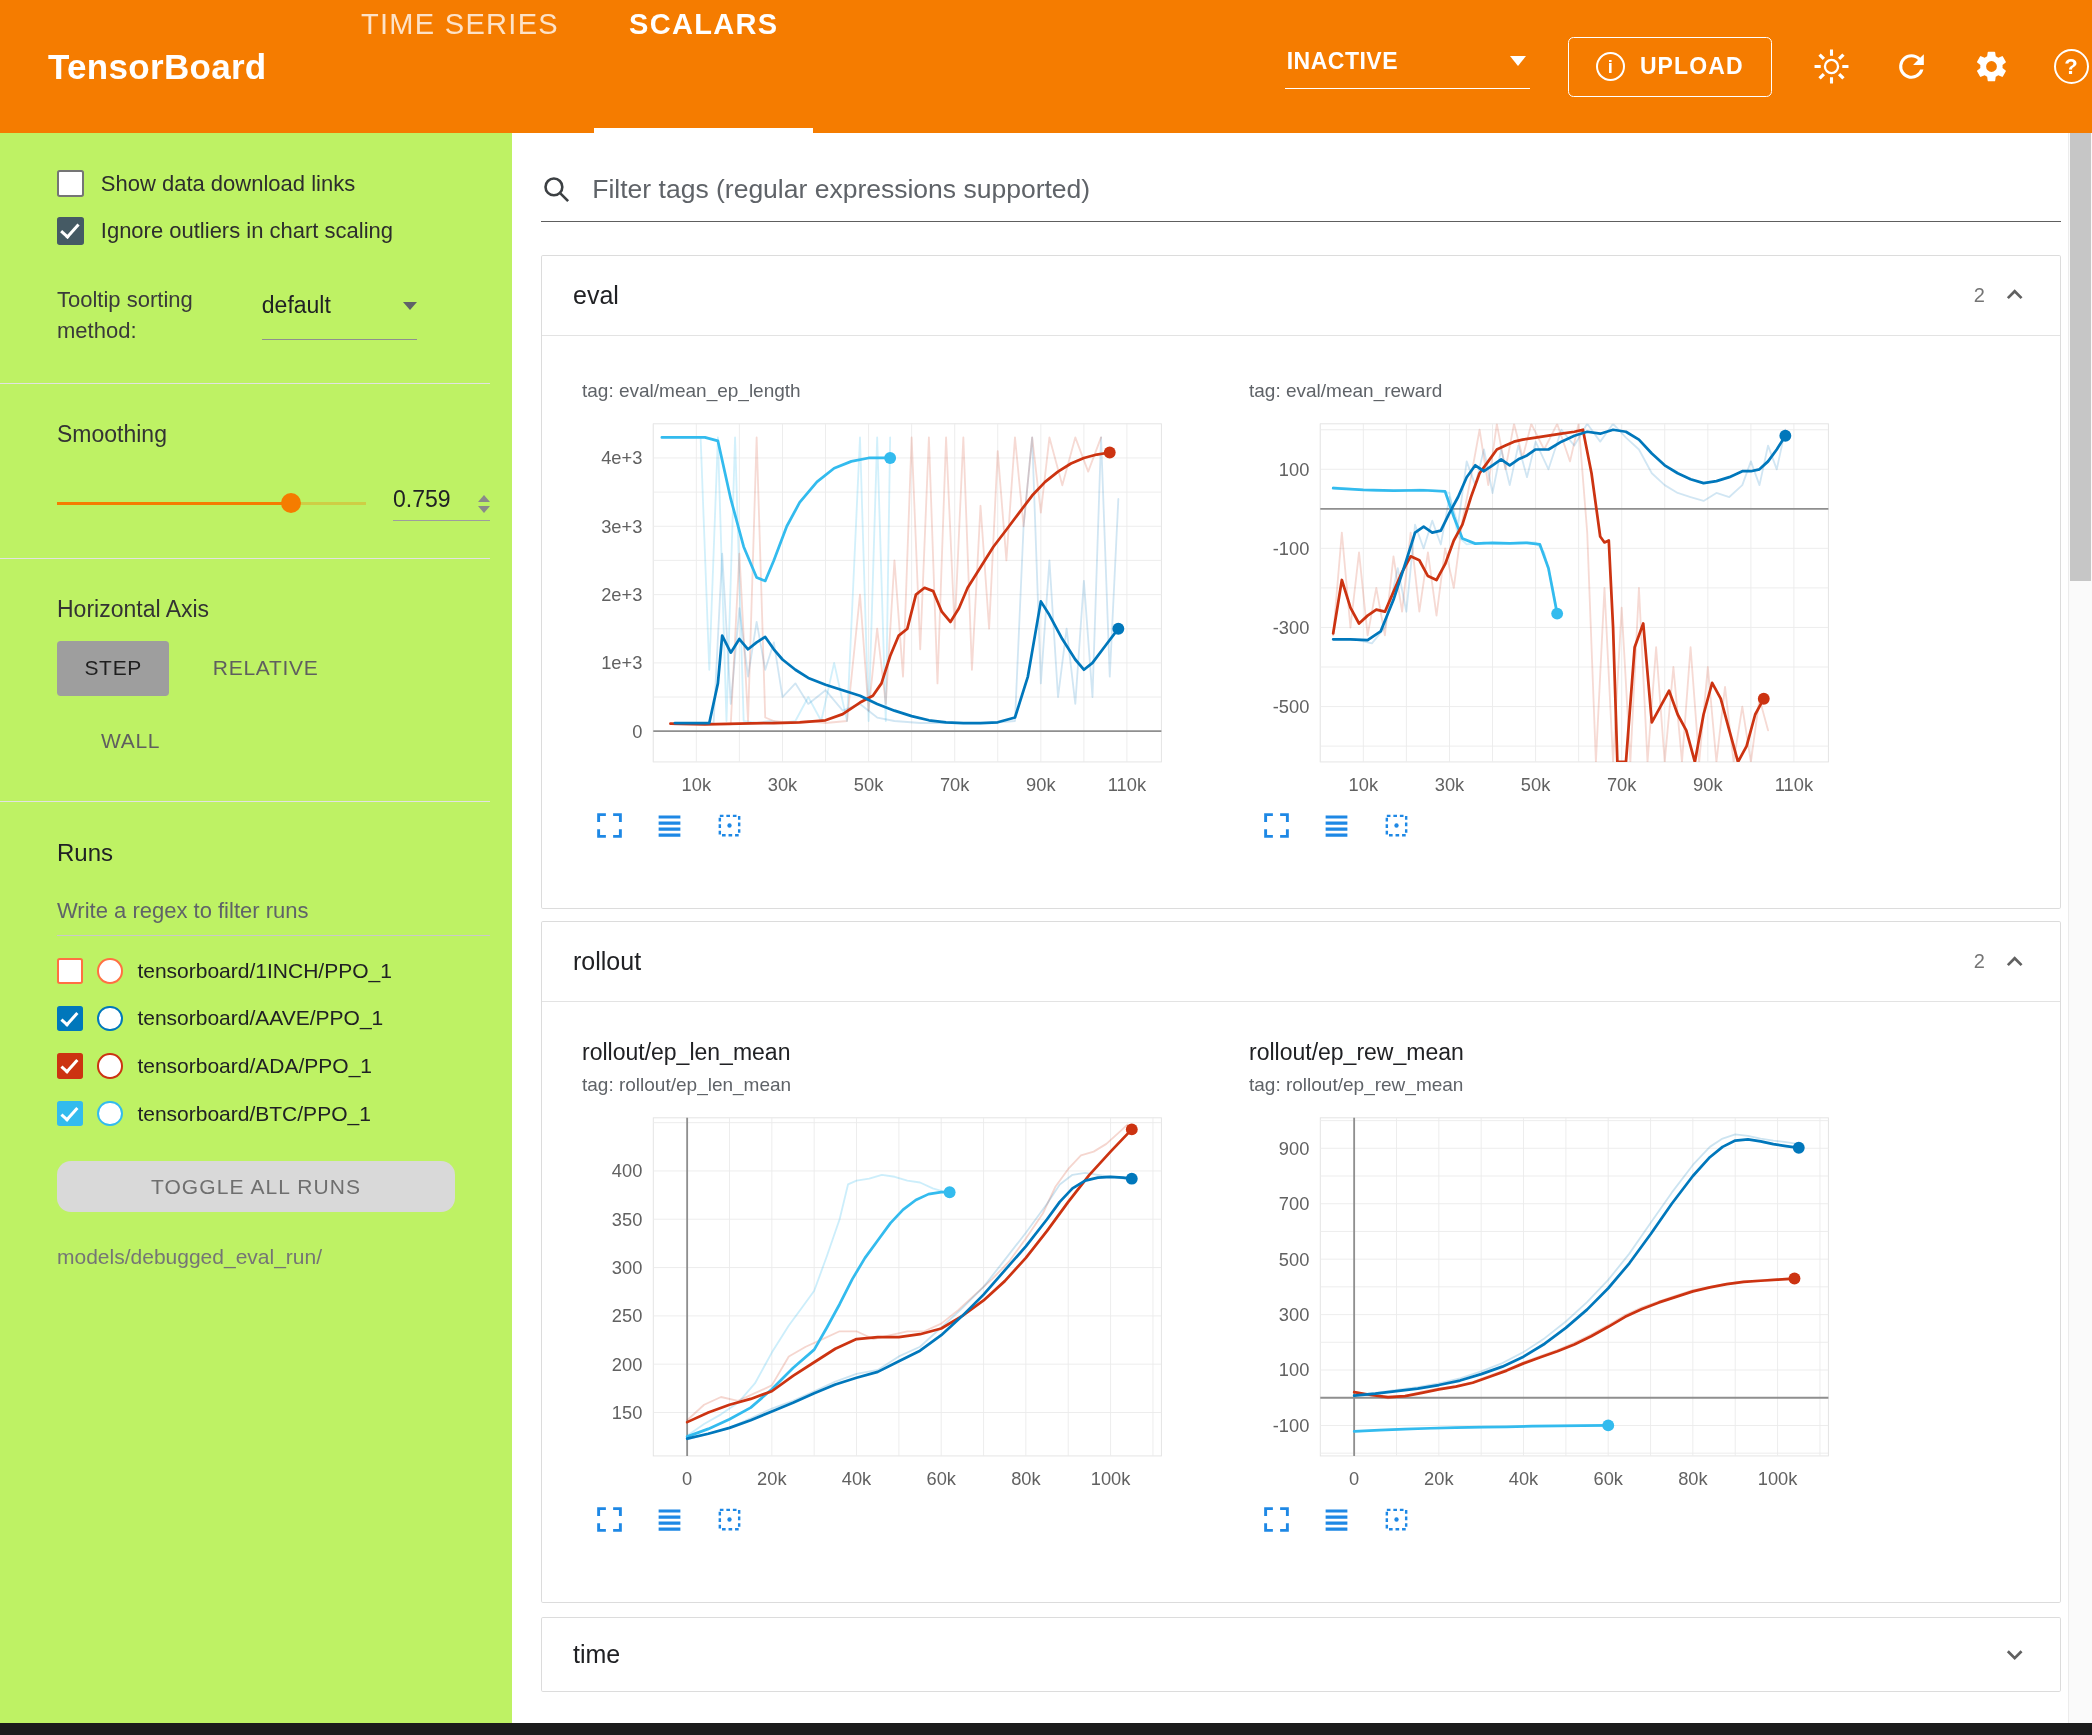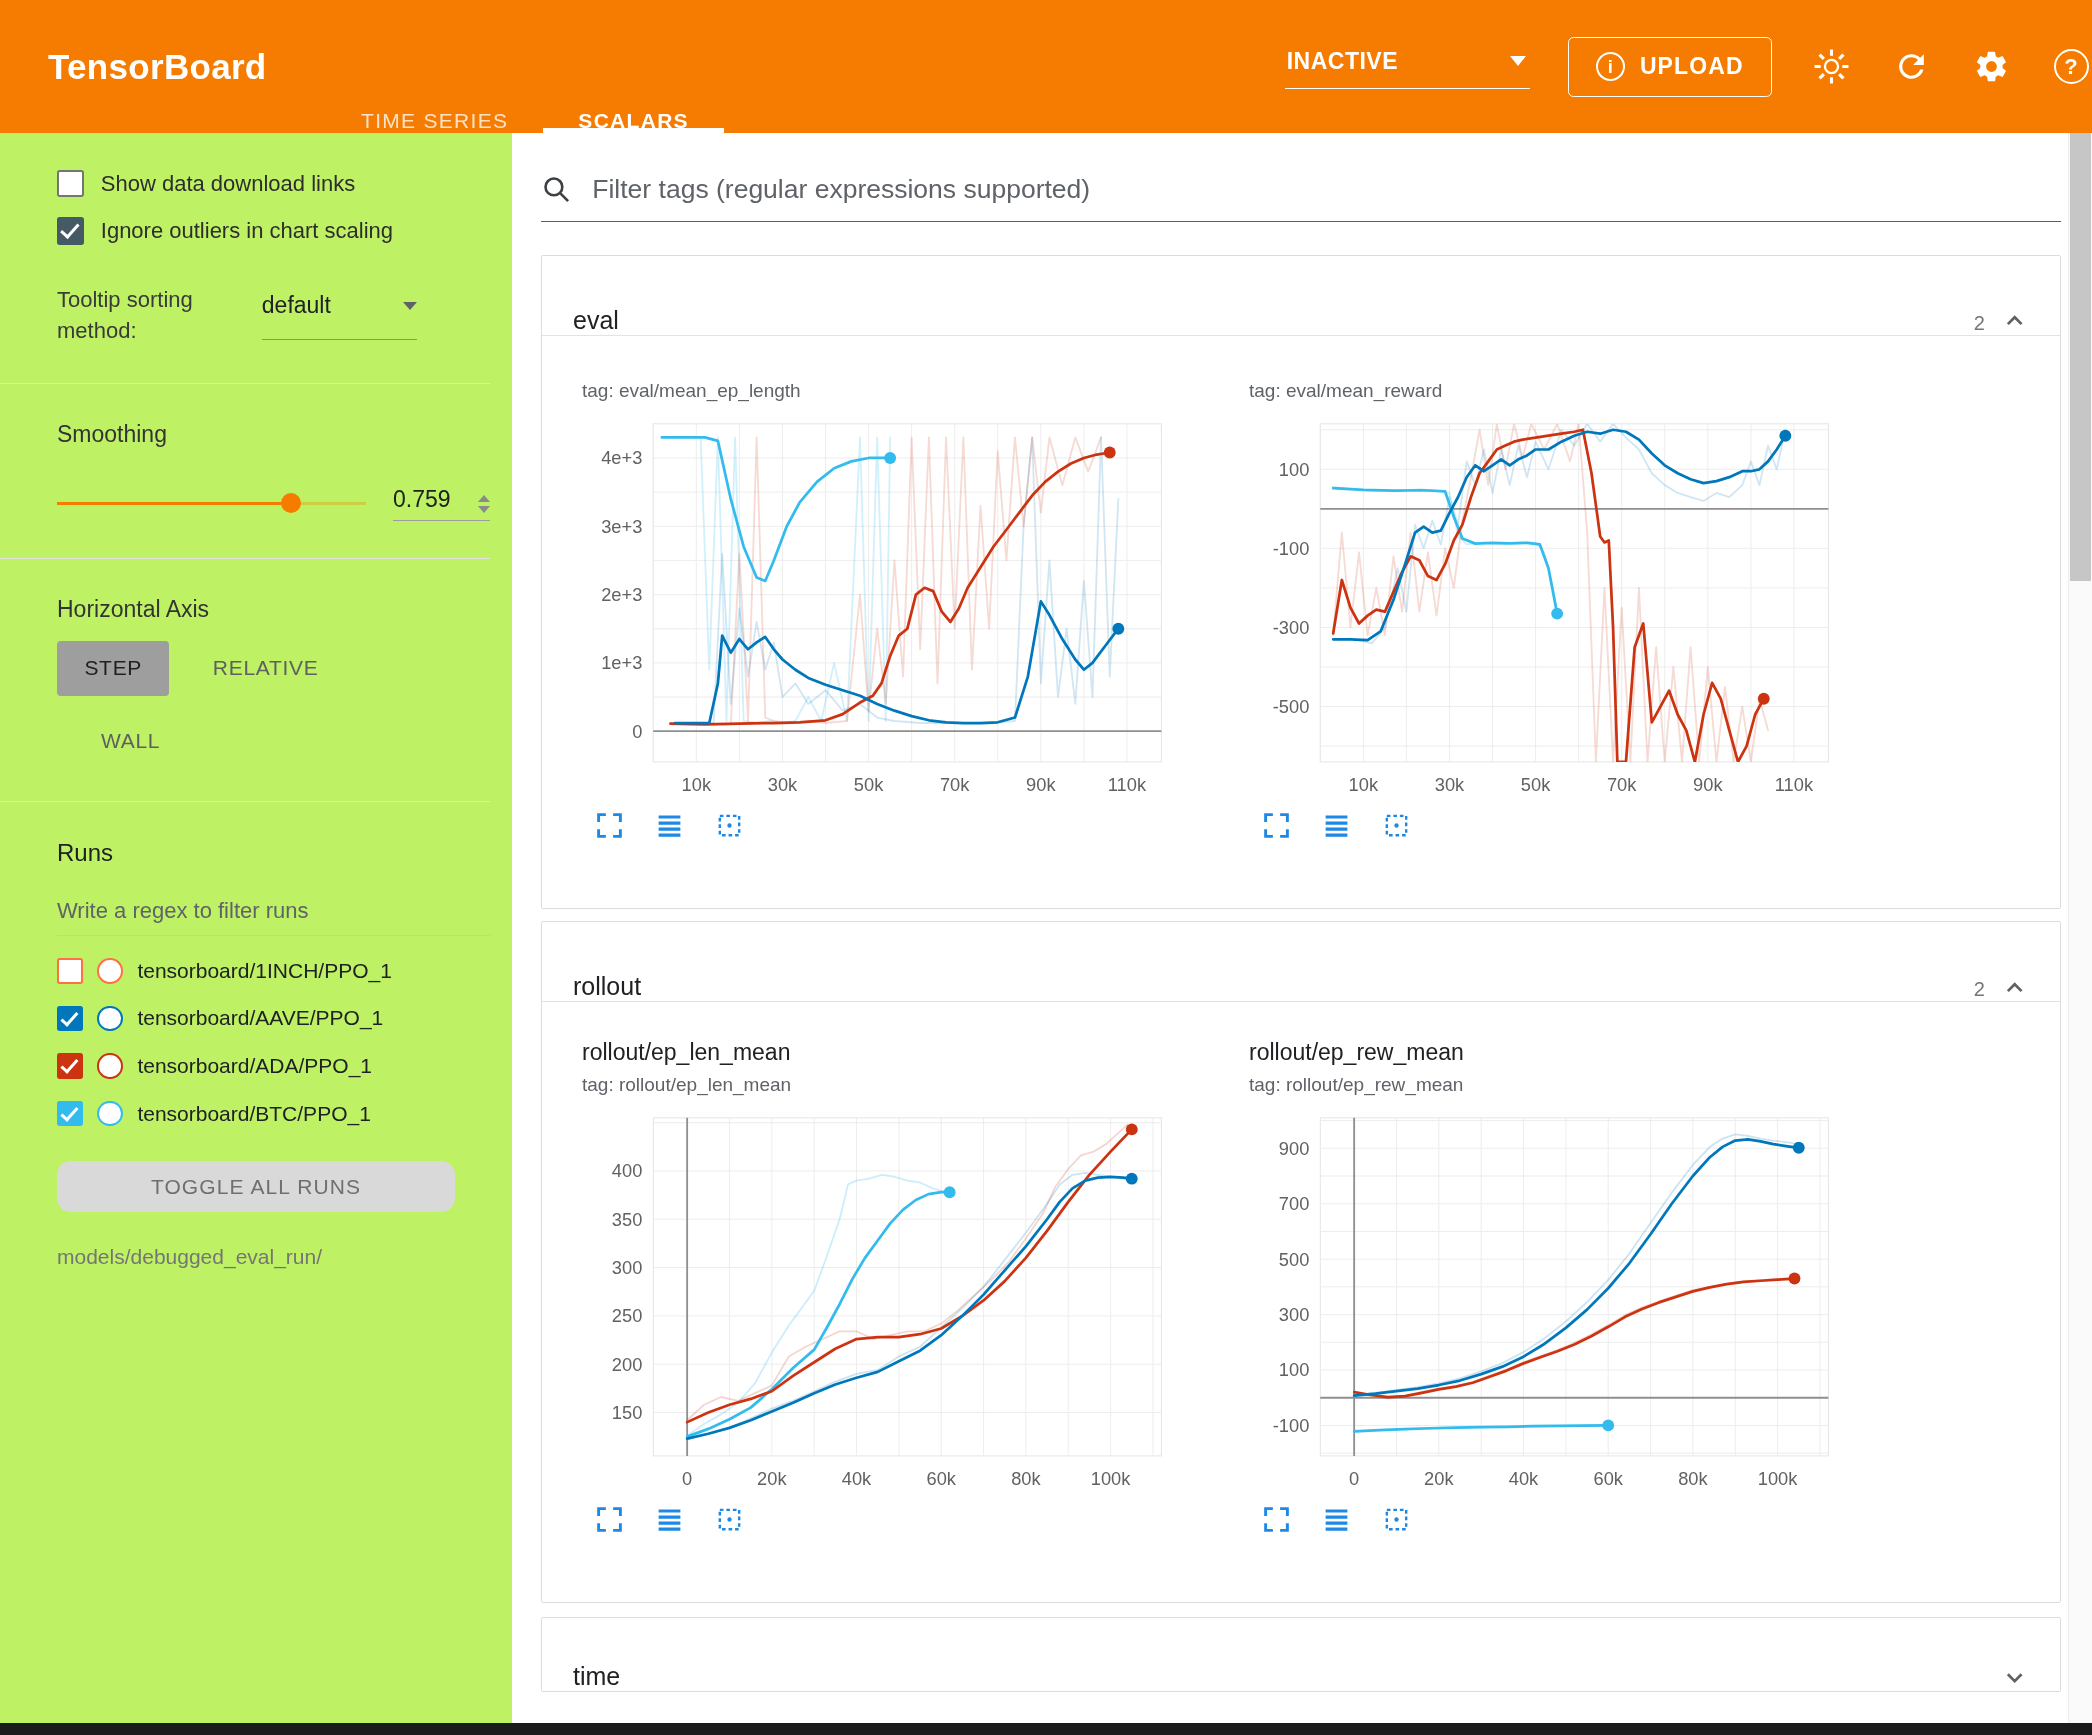--- a/index.html
+++ b/index.html
@@ -7,21 +7,21 @@
     --cb-dark:#455a64;
     --icon-blue:#1e88e5;
   }
   *{box-sizing:border-box}
   html,body{margin:0;padding:0;width:2092px;height:1735px}
   body{font-family:"Liberation Sans",sans-serif;background:#fff;position:relative;overflow:hidden;color:#202124}
   
   .header{height:133px;background:var(--accent);display:flex;align-items:stretch;color:#fff;position:relative;z-index:5}
   .logo{align-self:center;font-size:35px;font-weight:bold;padding-left:48px;width:302px;letter-spacing:0.3px}
   .tabs{display:flex;margin-left:24px}
-  .tab{display:flex;align-items:flex-end;padding:0 35px;font-size:21px;letter-spacing:1.3px;color:rgba(255,255,255,.78);position:relative;cursor:pointer}
+  .tab{display:flex;align-items:flex-start;padding:8px 35px;font-size:29px;letter-spacing:1.3px;color:rgba(255,255,255,.78);position:relative;cursor:pointer}
   .tab.active{color:#fff;font-weight:bold}
   .tab.active::after{content:"";position:absolute;left:0;right:0;bottom:0;height:4.6px;background:#fff}
   .header-right{margin-left:auto;display:flex;align-items:center;gap:38px;}
   .status-dd{display:flex;align-items:center;justify-content:space-between;width:245px;border-bottom:1.8px solid #fff;padding:3.7px 3.7px 12.8px 1.8px;font-size:23px;font-weight:bold;letter-spacing:0.5px;cursor:pointer}
   .dd-caret{width:0;height:0;border-left:8.2px solid transparent;border-right:8.2px solid transparent;border-top:10px solid #fff}
   .upload-btn{display:flex;align-items:center;gap:14.6px;border:1.8px solid #fff;border-radius:5.5px;padding:0 27.4px;height:60px;font-size:23px;font-weight:bold;letter-spacing:1.1px;background:transparent;color:#fff;font-family:inherit;cursor:pointer}
   .info-circle{width:29px;height:29px;border:2.3px solid #fff;border-radius:50%;display:flex;align-items:center;justify-content:center;font-size:18.3px;font-weight:bold}
   .icon-btn{width:42px;height:42px;display:flex;align-items:center;justify-content:center;cursor:pointer}
   .help-circle{width:35px;height:35px;border:2.7px solid #fff;border-radius:50%;display:flex;align-items:center;justify-content:center;font-size:22px;font-weight:bold}
   
@@ -60,21 +60,21 @@
   .toggle-all{display:block;width:398px;height:51px;background:#d9d9d9;border:none;border-radius:14px;color:#6f6f6f;font-size:21px;letter-spacing:1.1px;margin-top:35px;font-family:inherit;cursor:pointer}
   .run-dir{font-size:21px;color:#757575;margin-top:33px}
   
   .content{position:absolute;left:512px;top:133px;right:24px;bottom:12px;background:#fff;padding:0 7.3px 0 29px;overflow:hidden}
   .search-row{display:flex;align-items:center;gap:18.3px;margin-top:40px;padding-bottom:14.6px;border-bottom:1.8px solid #5e5e5e}
   .search-input{border:none;outline:none;flex:1;font-family:inherit;font-size:26.5px;color:#202124;background:transparent}
   .search-input::placeholder{color:#5f6368}
   .card{border:0.9px solid #dcdcdc;border-radius:1.8px;margin-top:33px;background:#fff}
   .card + .card{margin-top:12.8px}
   .card.collapsed{margin-top:14.6px}
-  .card-header{height:80px;display:flex;align-items:flex-end;padding:0 31px;border-bottom:0.9px solid #e3e3e3;cursor:pointer}
+  .card-header{height:80px;display:flex;align-items:center;padding:0 31px;border-bottom:0.9px solid #e3e3e3;cursor:pointer}
   .card.collapsed .card-header{height:73px;border-bottom:none}
   .card-title{font-size:25px;color:#202124}
   .hspacer{flex:1}
   .count{color:#757575;font-size:20px;margin-right:16.4px}
   .chev{width:27.4px;height:27.4px}
   .charts-row{display:flex;gap:22px;padding:37px 18.3px 68px 40px}
   .chart-group{width:645px}
   .chart-title{font-size:23px;color:#202124}
   .chart-tag{font-size:19px;color:#5f6368;margin-top:7.3px}
   .chart-plot{margin-top:9.1px}

